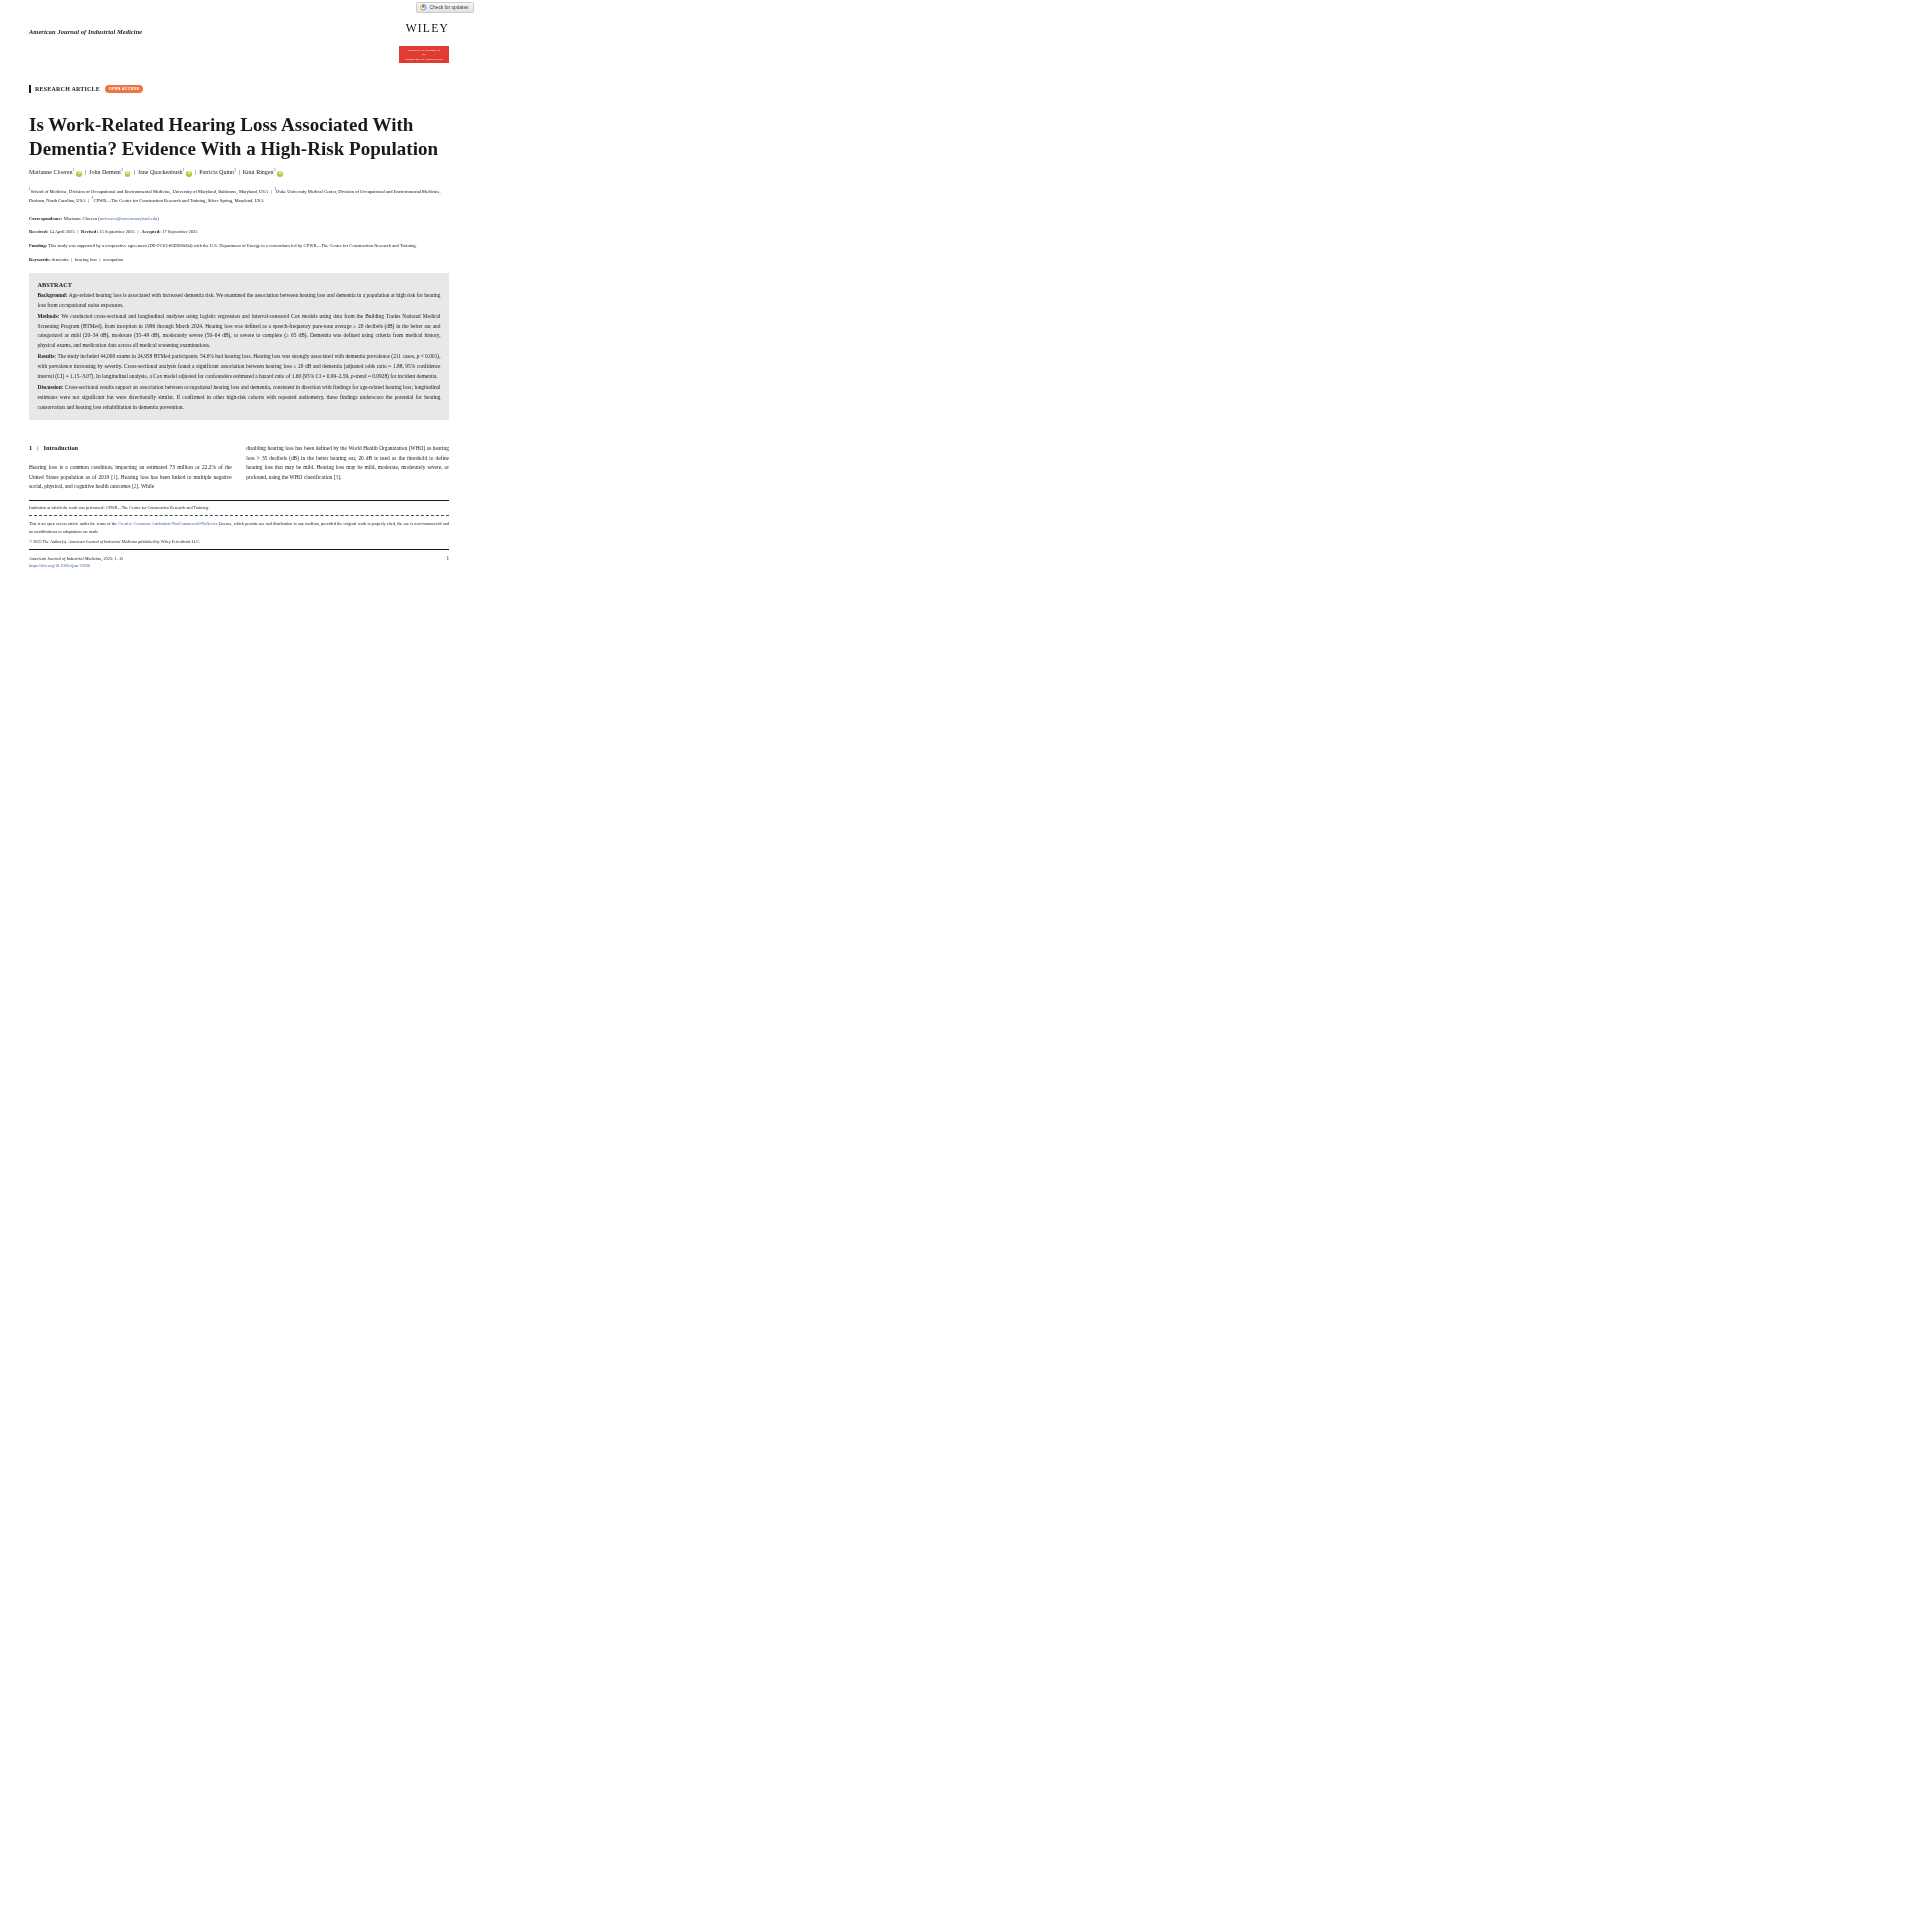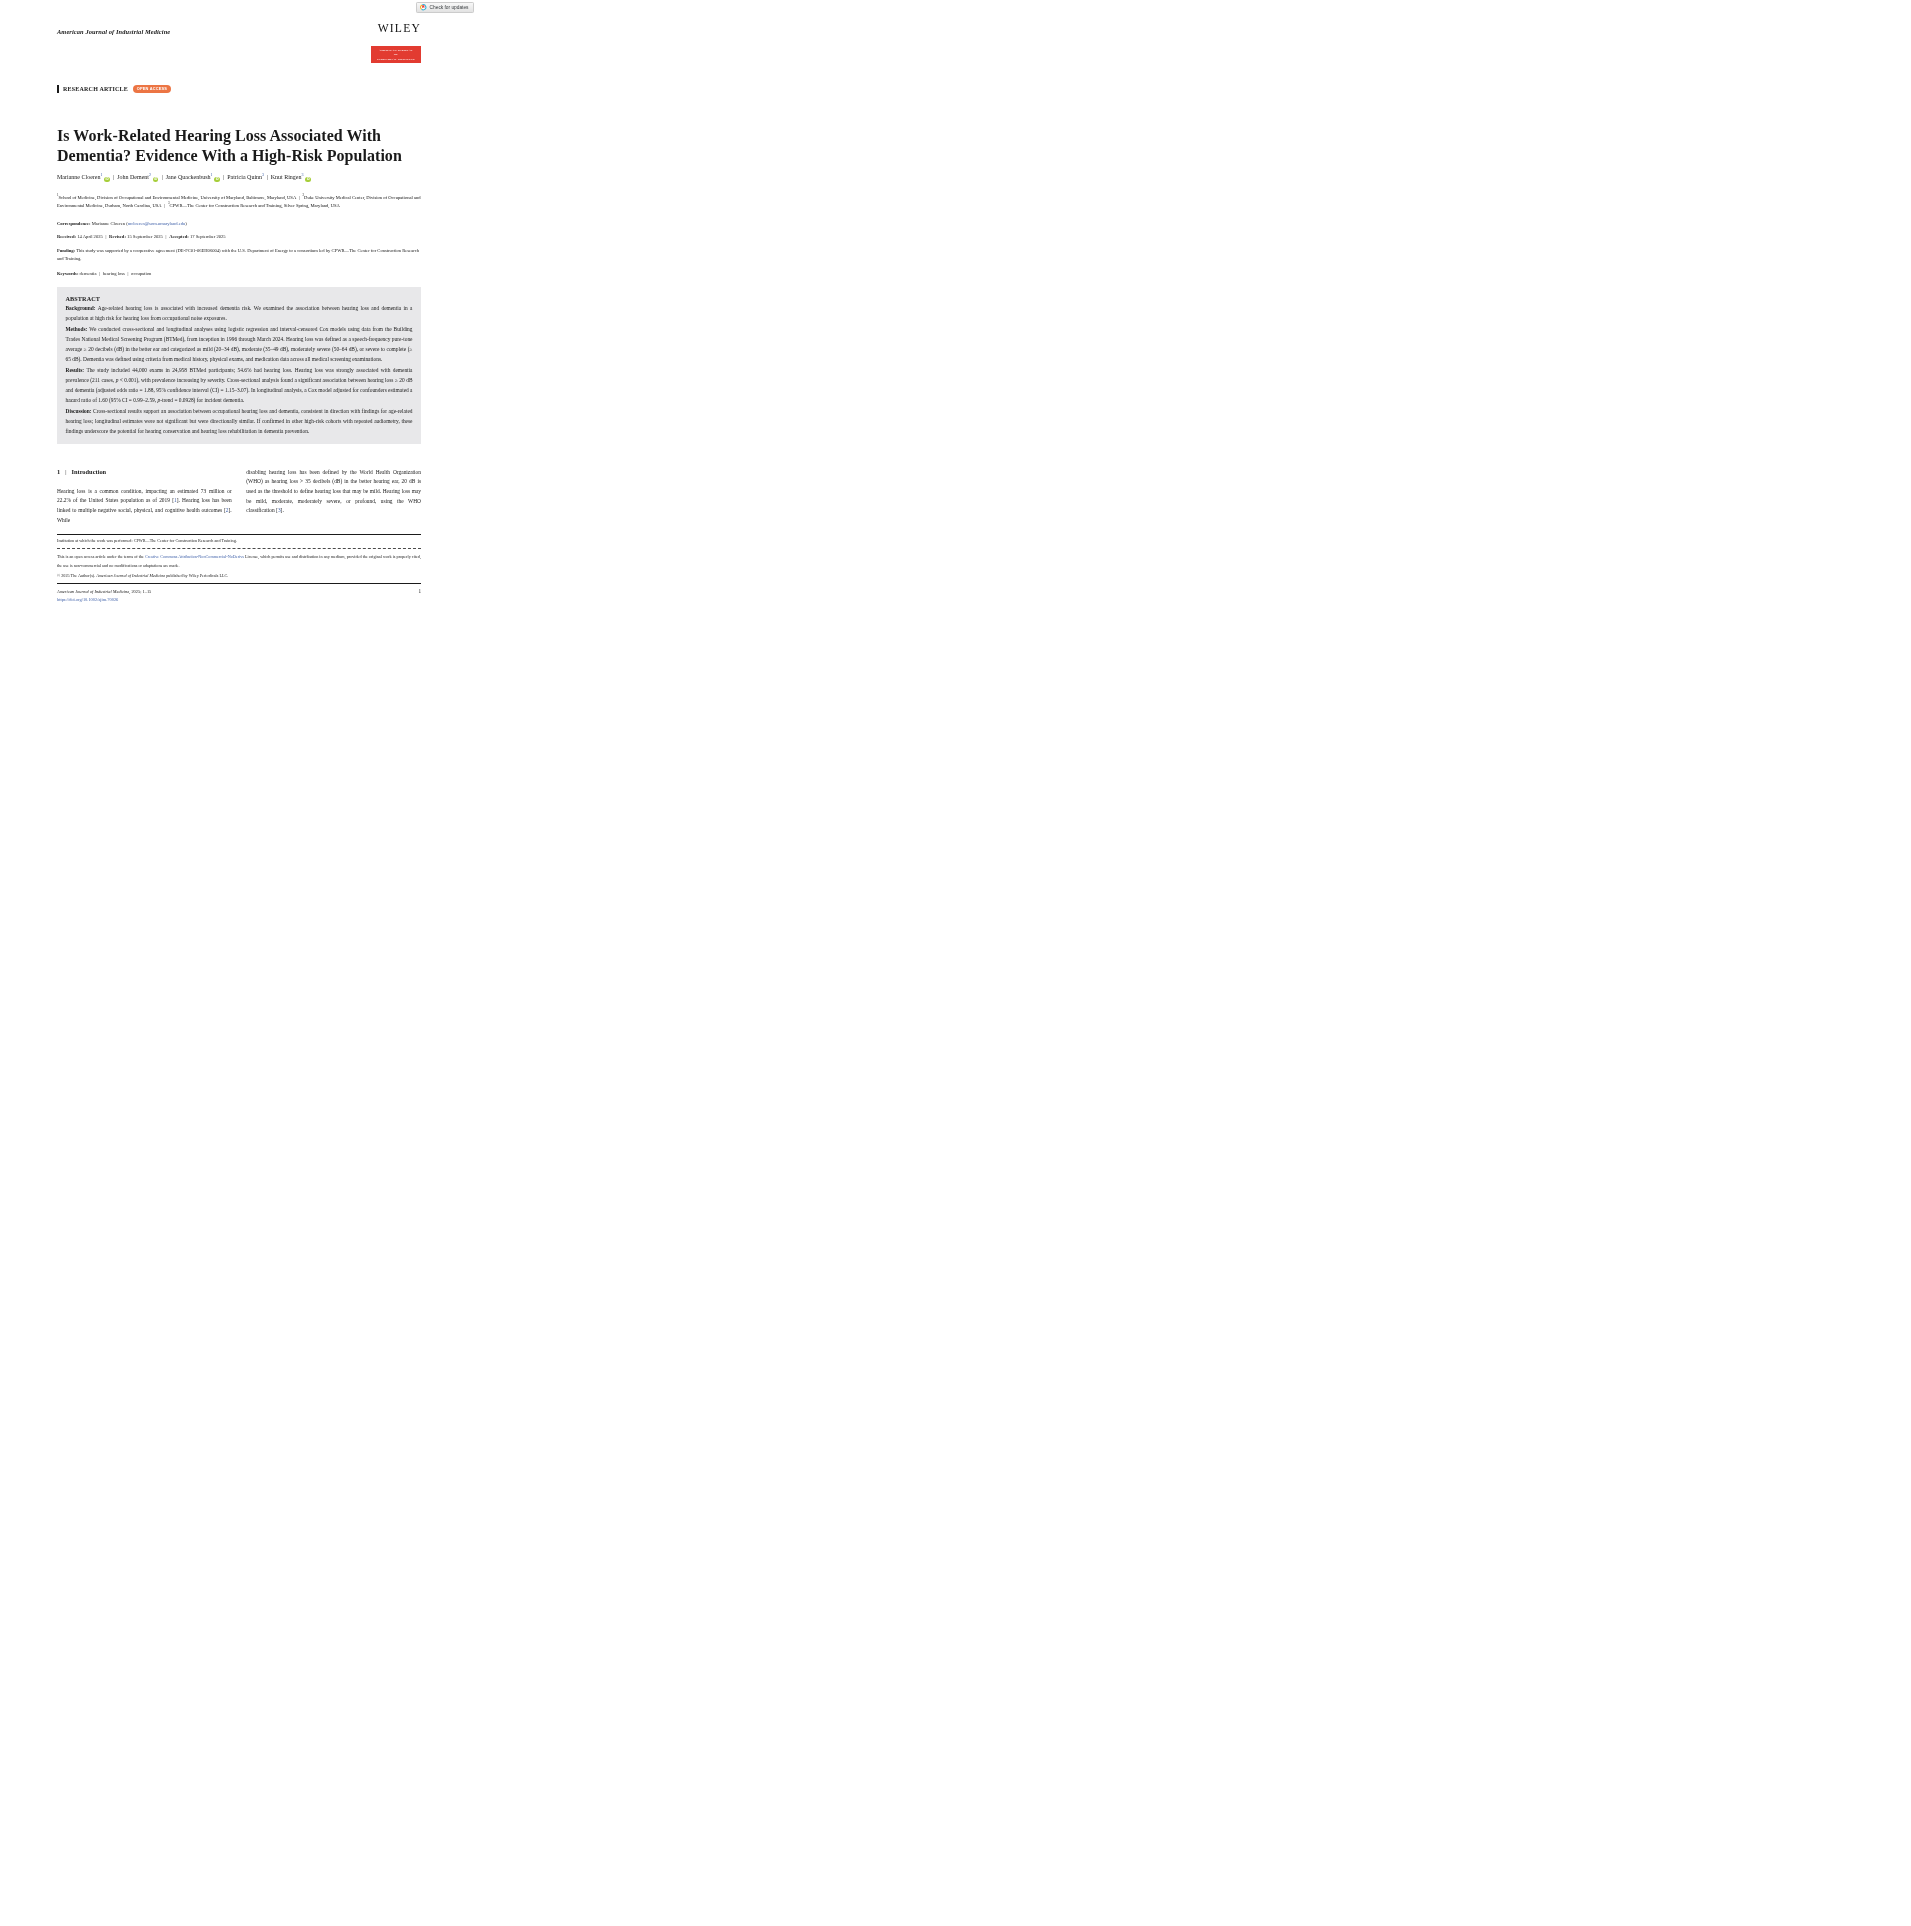--- a/index.html
+++ b/index.html
@@ -2,21 +2,21 @@
 <html style="font-size:6.2px"><head>
 <meta charset="utf-8">
 <style>
   * { margin:0; padding:0; box-sizing:border-box; }
   html,body { background:#ffffff; }
   body {
     width:478px; height:628px; position:relative; overflow:hidden;
     font-family:"Liberation Serif", serif; color:#1a1a1a;
     -webkit-font-smoothing:antialiased;
   }
-  .page { padding:0 57px; position:relative; }
+  .page { padding:0 29px; position:relative; }
 
   
   .check-badge {
     position:absolute; top:1.9px; right:3.9px;
     display:flex; align-items:center; gap:2.7px;
     background:linear-gradient(#f8f8f8,#e2e2e2);
     border:0.4px solid #cccccc; border-radius:1.2px;
     padding:1.5px 4.6px 1.5px 3.1px;
     font-family:"Liberation Sans", sans-serif; font-size:4.8px; color:#3c4043;
     cursor:pointer;
@@ -38,21 +38,21 @@
   .article-type-row { display:flex; align-items:center; margin-top:21.6px; }
   .type-bar { width:1.9px; height:8px; background:#1a1a1a; margin-right:4.2px; }
   .article-type { font-size:6px; font-weight:700; letter-spacing:0.2px; }
   .open-access-pill {
     margin-left:4.6px; background:#ec7544; color:#fff;
     font-family:"Liberation Sans", sans-serif; font-size:3.9px; font-weight:700;
     letter-spacing:0.2px; padding:1.5px 4.2px; border-radius:4.2px;
   }
 
   
-  h1.title { font-size:16px; line-height:1.3; font-weight:700; margin-top:33px; letter-spacing:0.04px; }
+  h1.title { font-size:19px; line-height:1.3; font-weight:700; margin-top:20px; letter-spacing:0.04px; }
   h1.title span { display:block; }
   .authors { margin-top:6.5px; font-size:6px; }
   .affiliations { margin-top:11.6px; font-size:4.6px; line-height:1.82; color:#111; }
   .meta-line { margin-top:0; font-size:4.6px; line-height:1.6; }
   .correspondence { margin-top:10px; }
   .dates { margin-top:5.8px; }
   .funding { margin-top:6.2px; line-height:1.85; }
   .keywords { margin-top:5.8px; }
 
   

